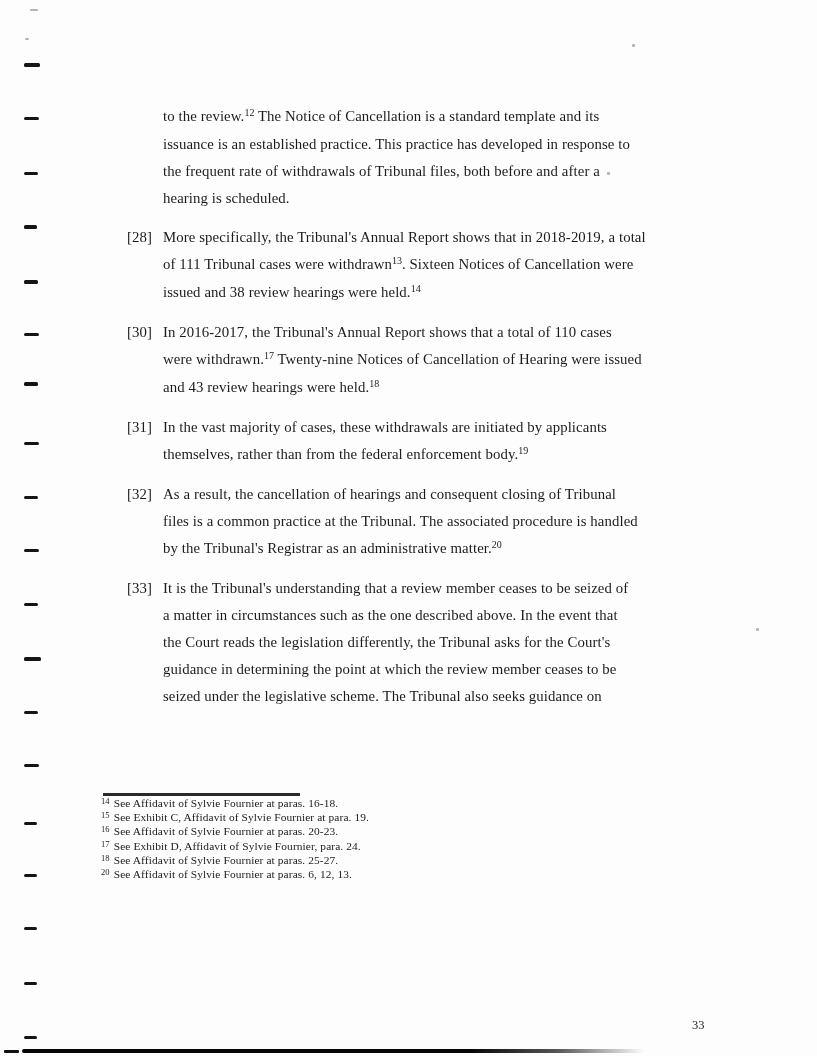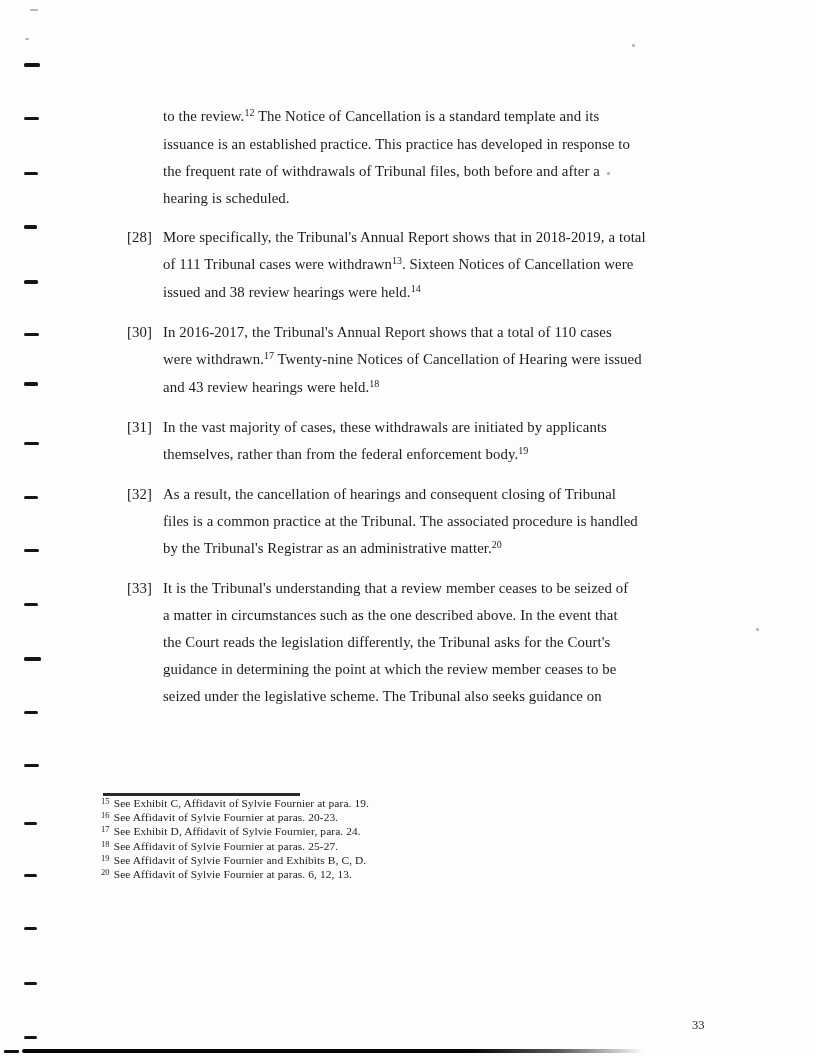--- a/index.html
+++ b/index.html
@@ -148,25 +148,25 @@
       <div class="para"><span class="para-num">[28]</span><span>More specifically, the Tribunal's Annual Report shows that in 2018-2019, a total<br>of 111 Tribunal cases were withdrawn<sup>13</sup>. Sixteen Notices of Cancellation were<br>issued and 38 review hearings were held.<sup>14</sup></span></div>
       <div class="para"><span class="para-num">[30]</span><span>In 2016-2017, the Tribunal's Annual Report shows that a total of 110 cases<br>were withdrawn.<sup>17</sup> Twenty-nine Notices of Cancellation of Hearing were issued<br>and 43 review hearings were held.<sup>18</sup></span></div>
       <div class="para"><span class="para-num">[31]</span><span>In the vast majority of cases, these withdrawals are initiated by applicants<br>themselves, rather than from the federal enforcement body.<sup>19</sup></span></div>
       <div class="para"><span class="para-num">[32]</span><span>As a result, the cancellation of hearings and consequent closing of Tribunal<br>files is a common practice at the Tribunal. The associated procedure is handled<br>by the Tribunal's Registrar as an administrative matter.<sup>20</sup></span></div>
       <div class="para"><span class="para-num">[33]</span><span>It is the Tribunal's understanding that a review member ceases to be seized of<br>a matter in circumstances such as the one described above. In the event that<br>the Court reads the legislation differently, the Tribunal asks for the Court's<br>guidance in determining the point at which the review member ceases to be<br>seized under the legislative scheme. The Tribunal also seeks guidance on</span></div>
     </div>
 
   <div class="fn-sep"></div>
 
   <div class="footnotes" id="footnotes">
+      <div class="fn"><sup>14</sup><span>See Affidavit of Sylvie Fournier at paras. 16-18.</span></div>
       <div class="fn"><sup>15</sup><span>See Exhibit C, Affidavit of Sylvie Fournier at para. 19.</span></div>
       <div class="fn"><sup>16</sup><span>See Affidavit of Sylvie Fournier at paras. 20-23.</span></div>
       <div class="fn"><sup>17</sup><span>See Exhibit D, Affidavit of Sylvie Fournier, para. 24.</span></div>
       <div class="fn"><sup>18</sup><span>See Affidavit of Sylvie Fournier at paras. 25-27.</span></div>
-      <div class="fn"><sup>19</sup><span>See Affidavit of Sylvie Fournier and Exhibits B, C, D.</span></div>
       <div class="fn"><sup>20</sup><span>See Affidavit of Sylvie Fournier at paras. 6, 12, 13.</span></div>
     </div>
 
   <div class="page-number">33</div>
 
   <div class="bottom-dash"></div>
   <div class="bottom-bar"></div>
 
 </div>
 

